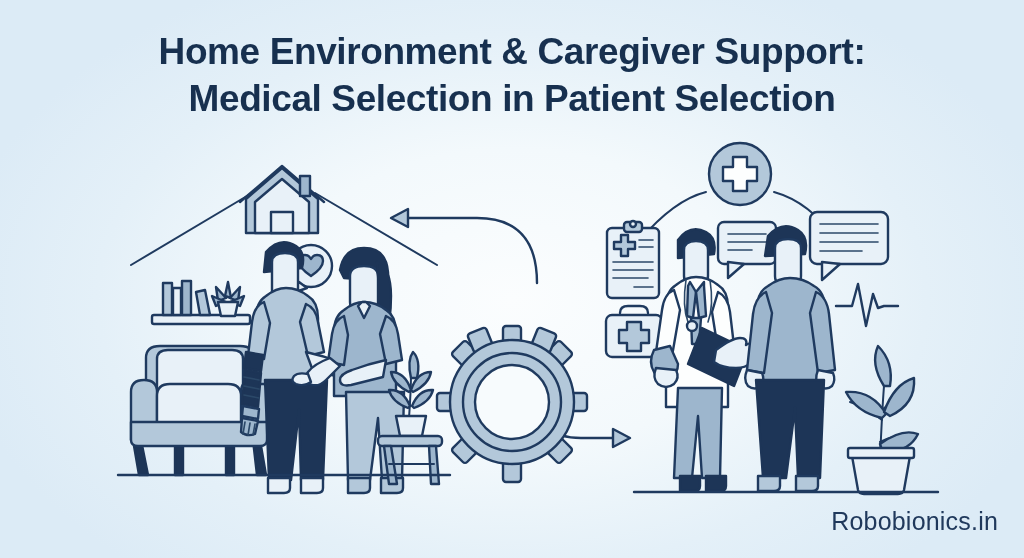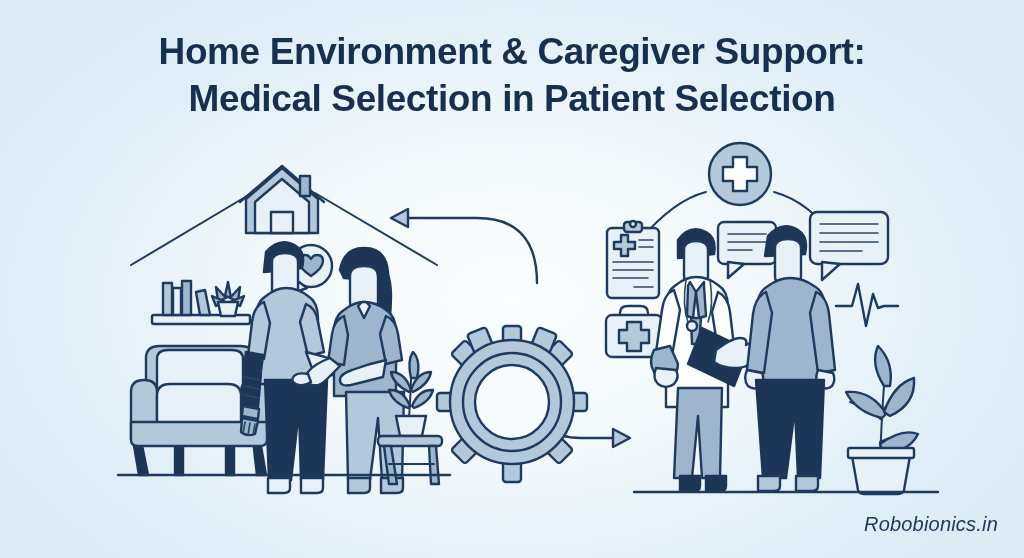--- a/index.html
+++ b/index.html
@@ -34,23 +34,22 @@
   .title-line {
     display: block;
     white-space: nowrap;
   }
   #brand {
     position: absolute;
     right: 26px;
     bottom: 22px;
     color: #1d3css;
     color: #20395c;
-    font-size: 20px;
+    font-size: 25px;
     letter-spacing: 0.2px;
-    font-style: italic;
   }
   #art {
     position: absolute;
     left: 0;
     top: 130px;
     width: 1024px;
     height: 380px;
   }
 </style>
 </head>

